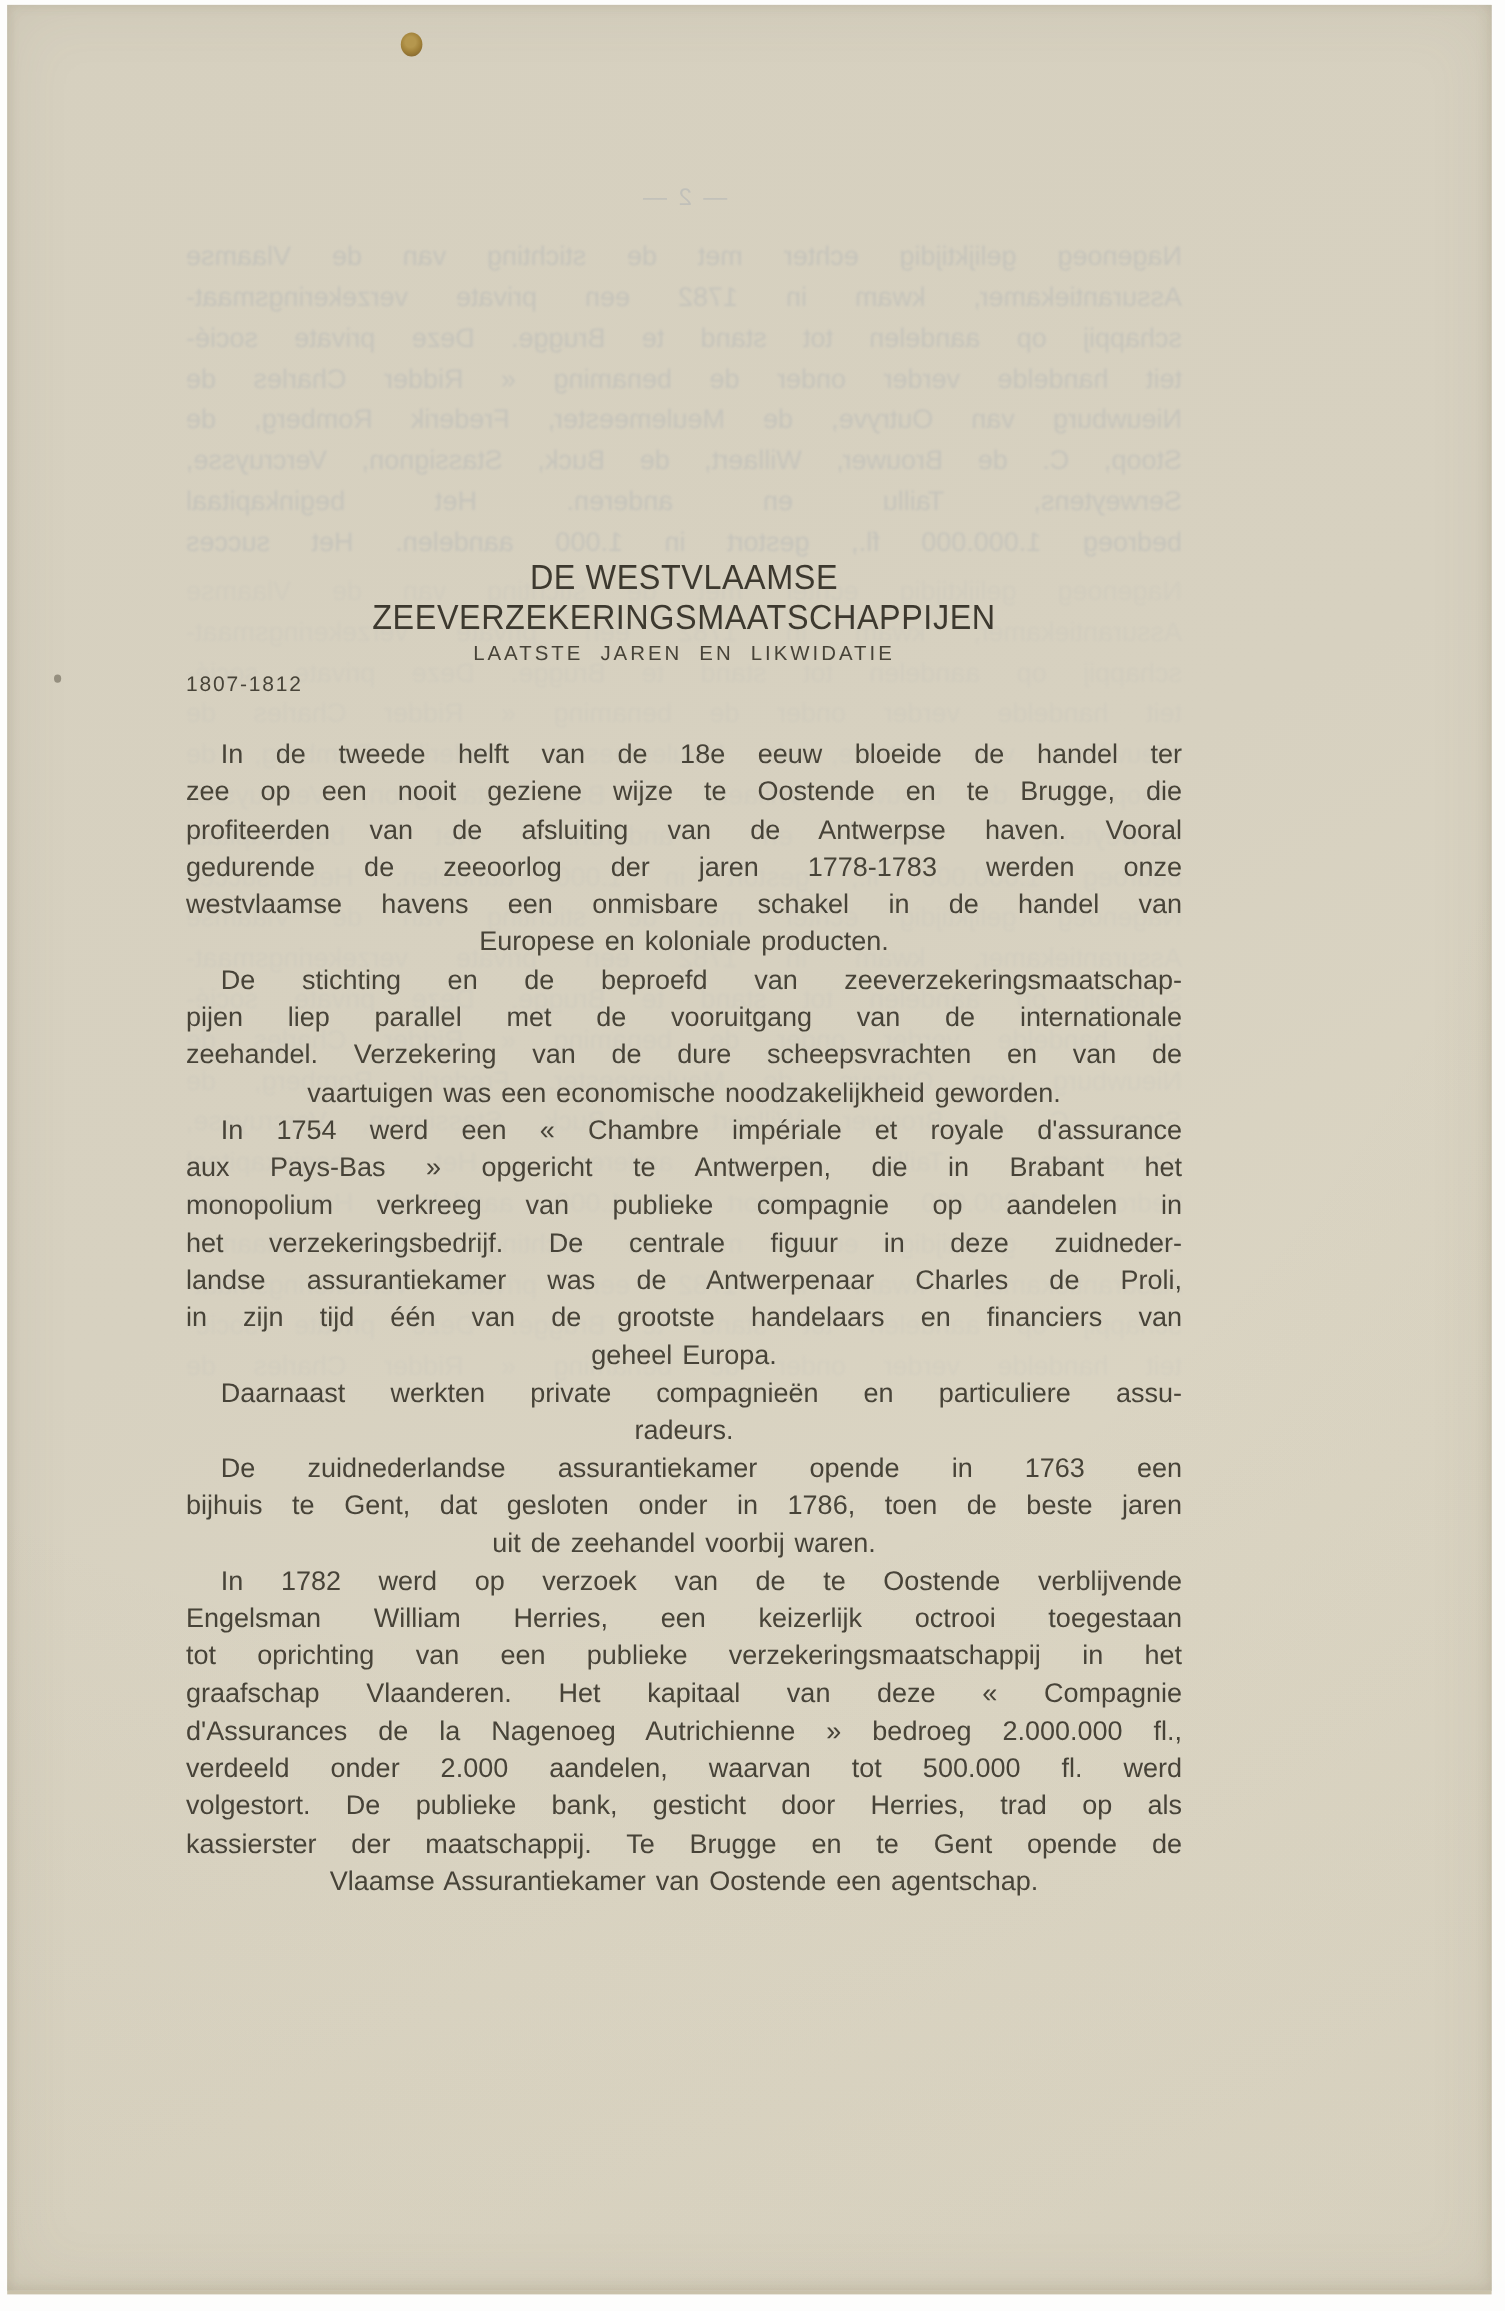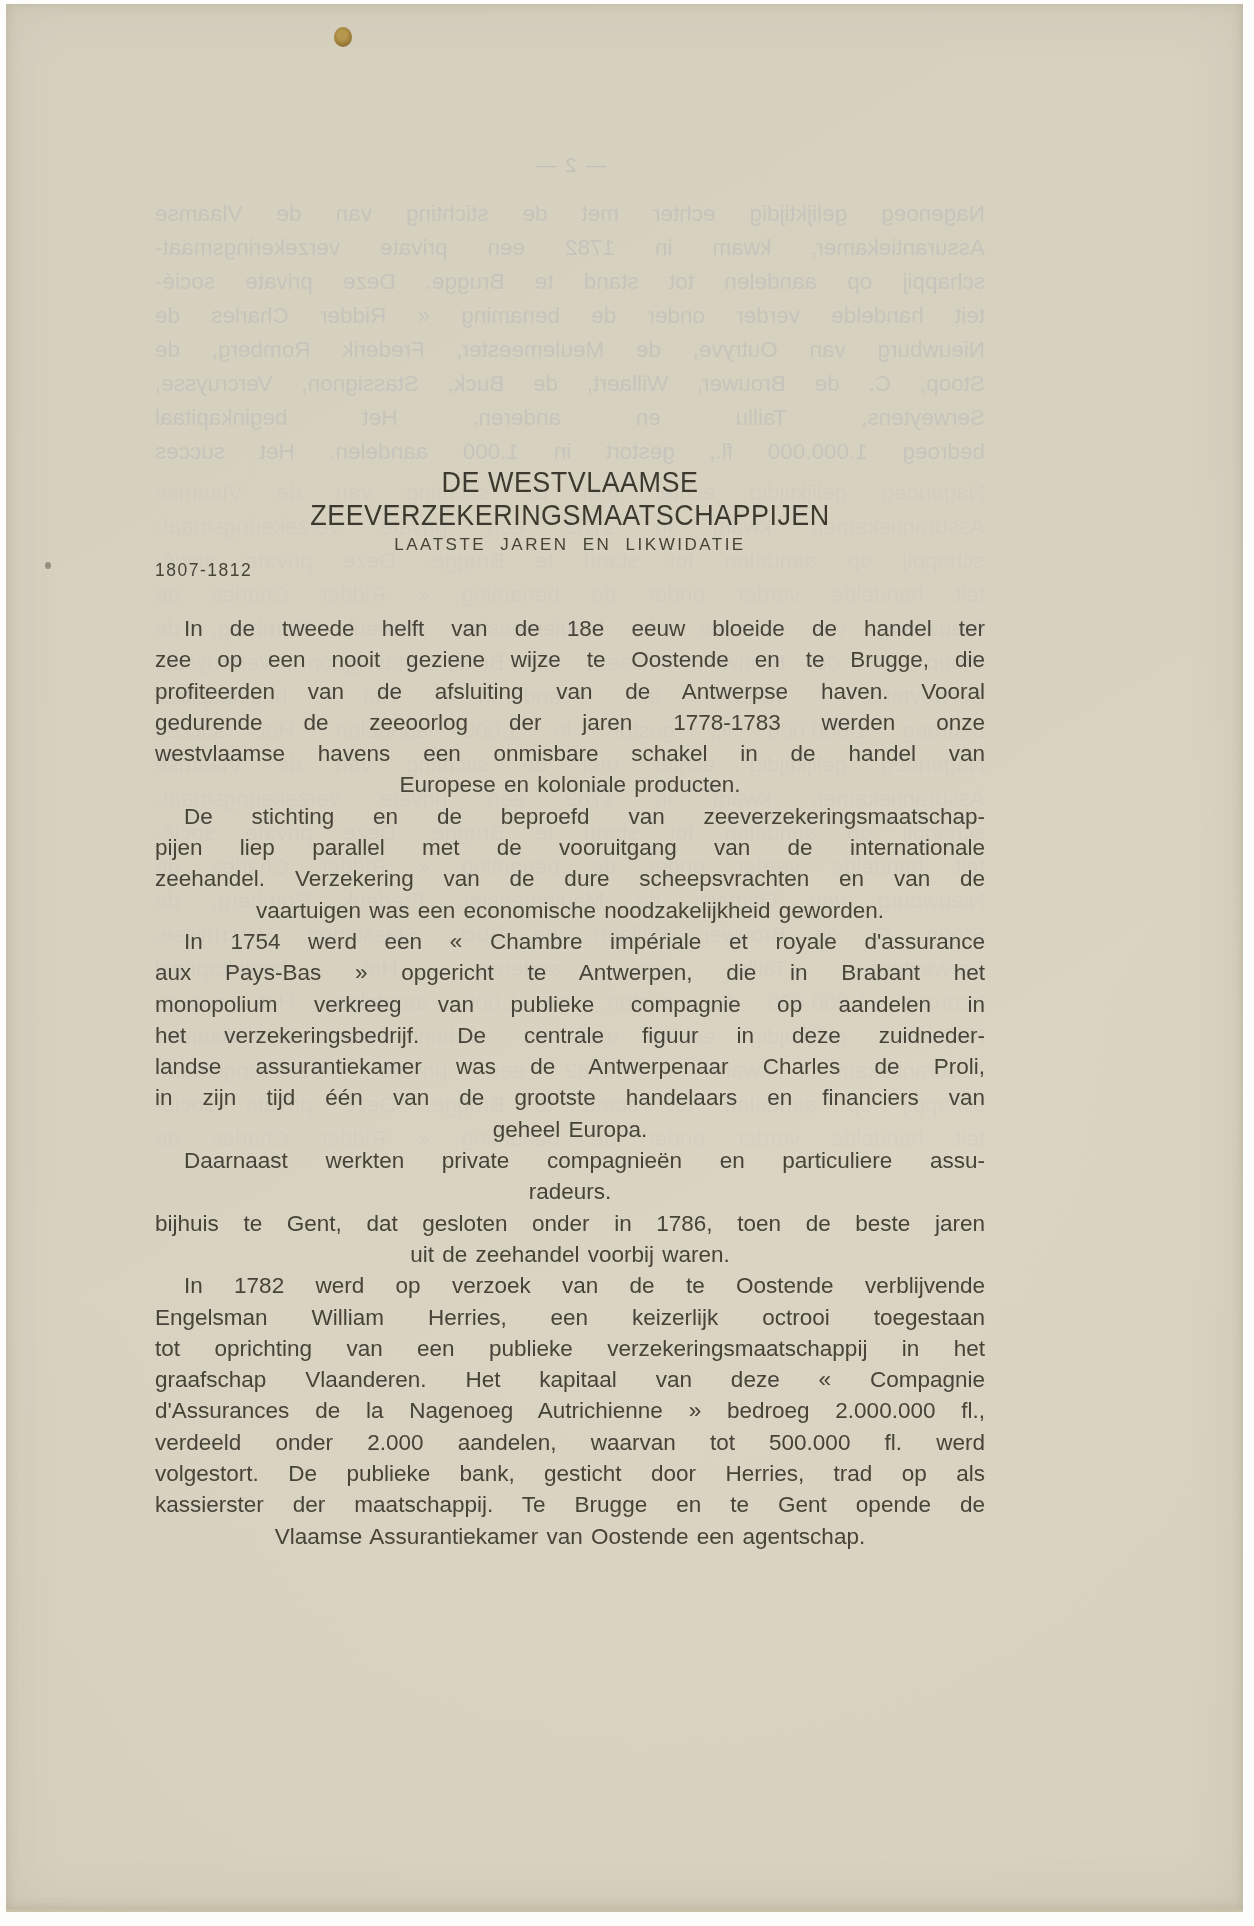--- a/index.html
+++ b/index.html
@@ -149,20 +149,21 @@
             <div class="line">het verzekeringsbedrijf. De centrale figuur in deze zuidneder-</div>
             <div class="line">landse assurantiekamer was de Antwerpenaar Charles de Proli,</div>
             <div class="line">in zijn tijd één van de grootste handelaars en financiers van</div>
             <div class="line plast">geheel Europa.</div>
           </div>
           <div class="para">
             <div class="line pfirst">Daarnaast werkten private compagnieën en particuliere assu-</div>
             <div class="line plast">radeurs.</div>
           </div>
           <div class="para">
+            <div class="line pfirst">De zuidnederlandse assurantiekamer opende in 1763 een</div>
             <div class="line">bijhuis te Gent, dat gesloten onder in 1786, toen de beste jaren</div>
             <div class="line plast">uit de zeehandel voorbij waren.</div>
           </div>
           <div class="para">
             <div class="line pfirst">In 1782 werd op verzoek van de te Oostende verblijvende</div>
             <div class="line">Engelsman William Herries, een keizerlijk octrooi toegestaan</div>
             <div class="line">tot oprichting van een publieke verzekeringsmaatschappij in het</div>
             <div class="line">graafschap Vlaanderen. Het kapitaal van deze « Compagnie</div>
             <div class="line">d'Assurances de la Nagenoeg Autrichienne » bedroeg 2.000.000 fl.,</div>
             <div class="line">verdeeld onder 2.000 aandelen, waarvan tot 500.000 fl. werd</div>

